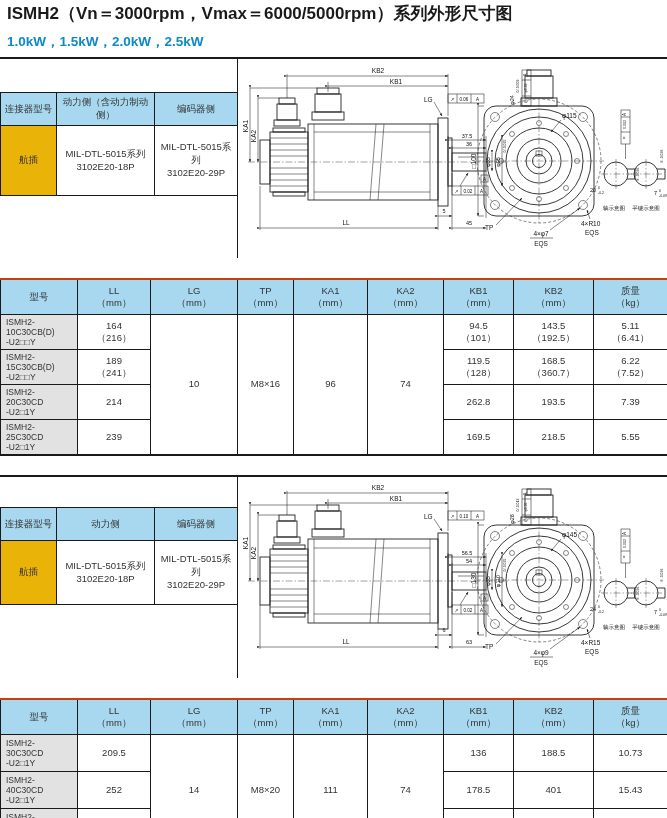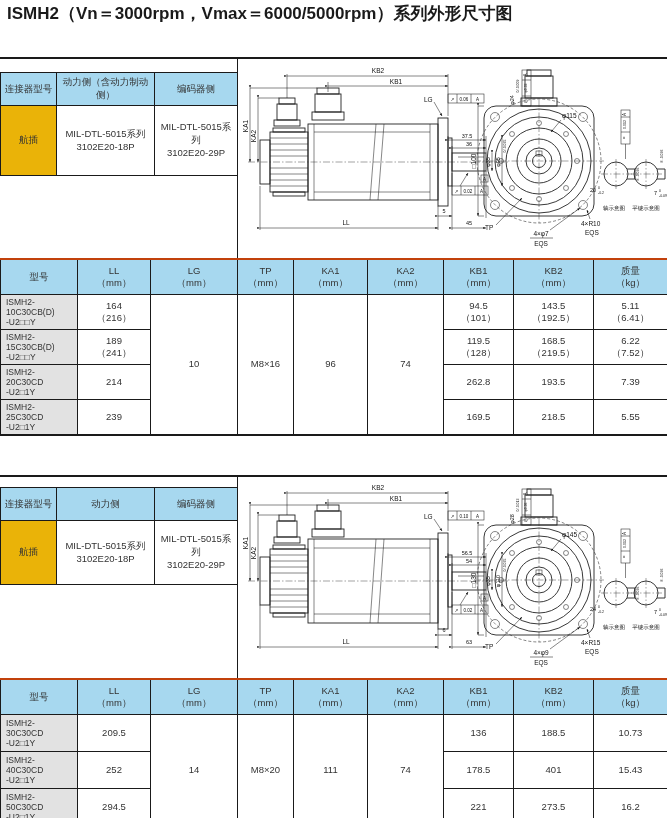--- a/index.html
+++ b/index.html
@@ -2,21 +2,21 @@
 <html><head>
 <meta charset="utf-8">
 <style>
   html,body{margin:0;padding:0;background:#fff;}
   .page{position:relative;width:667px;height:818px;background:#fff;overflow:hidden;
         font-family:"Liberation Sans",sans-serif;color:#333;}
   .title{position:absolute;left:7px;top:2px;font-size:17px;font-weight:bold;color:#1a1a1a;}
   .subtitle{position:absolute;left:7px;font-size:13.5px;font-weight:bold;color:#0e8ac6;}
   .sec-rule{position:absolute;left:0;width:667px;height:2px;background:#1a1a1a;}
   .v-div{position:absolute;width:1px;background:#1a1a1a;}
-  table{border-collapse:collapse;table-layout:fixed;}
+  table{border-collapse:collapse;table-layout:fixed;margin-top:20px;}
   .conn-table{position:absolute;left:0;width:237px;}
   .conn-table th{background:#a7d8ef;font-weight:normal;font-size:9.5px;color:#333;
                  border:1px solid #1a1a1a;height:32px;text-align:center;padding:0 2px;}
   .conn-table td{border:1px solid #1a1a1a;font-size:9.5px;text-align:center;
                  vertical-align:middle;white-space:pre-line;line-height:1.35;padding:0 1px;}
   .conn-table td.rowhead{background:#eab308;}
   .dim-table{position:absolute;left:0;width:667px;border-top:2px solid #c2410c;border-bottom:2px solid #1a1a1a;}
   .dim-table th{background:#a7d8ef;font-weight:normal;font-size:9.5px;color:#333;
                 border:1px solid #1a1a1a;height:32px;text-align:center;
                 white-space:pre-line;line-height:1.3;}
@@ -36,20 +36,21 @@
   .ds{font-size:4.5px;fill:#111;font-family:"Liberation Sans",sans-serif;}
   .dxs{font-size:3.5px;fill:#111;font-family:"Liberation Sans",sans-serif;}
   .mid{text-anchor:middle;}
 </style>
 </head>
 <body>
 
 <div class="page">
 
   <div class="title">ISMH2（Vn＝3000rpm，Vmax＝6000/5000rpm）系列外形尺寸图</div>
+  <div class="subtitle" style="top:33px;">1.0kW，1.5kW，2.0kW，2.5kW</div>
 
   <div class="sec-rule" style="top:57px;"></div>
   <div class="v-div" style="left:237px;top:57px;height:201px;"></div>
 
   <table class="conn-table" style="top:72px;">
     <colgroup>
         <col style="width:56px">
         <col style="width:98px">
         <col style="width:83px">
       </colgroup>
@@ -273,21 +274,21 @@
     </tr>
     <tr>
       <td class="model">ISMH2-
 15C30CB(D)
 -U2□□Y</td>
       <td>189
 （241）</td>
       <td>119.5
 （128）</td>
       <td>168.5
-（219.5）</td>
+（360.7）</td>
       <td>6.22
 （7.52）</td>
     </tr>
     <tr>
       <td class="model">ISMH2-
 20C30CD
 -U2□1Y</td>
       <td>214</td>
       <td>262.8</td>
       <td>193.5</td>

